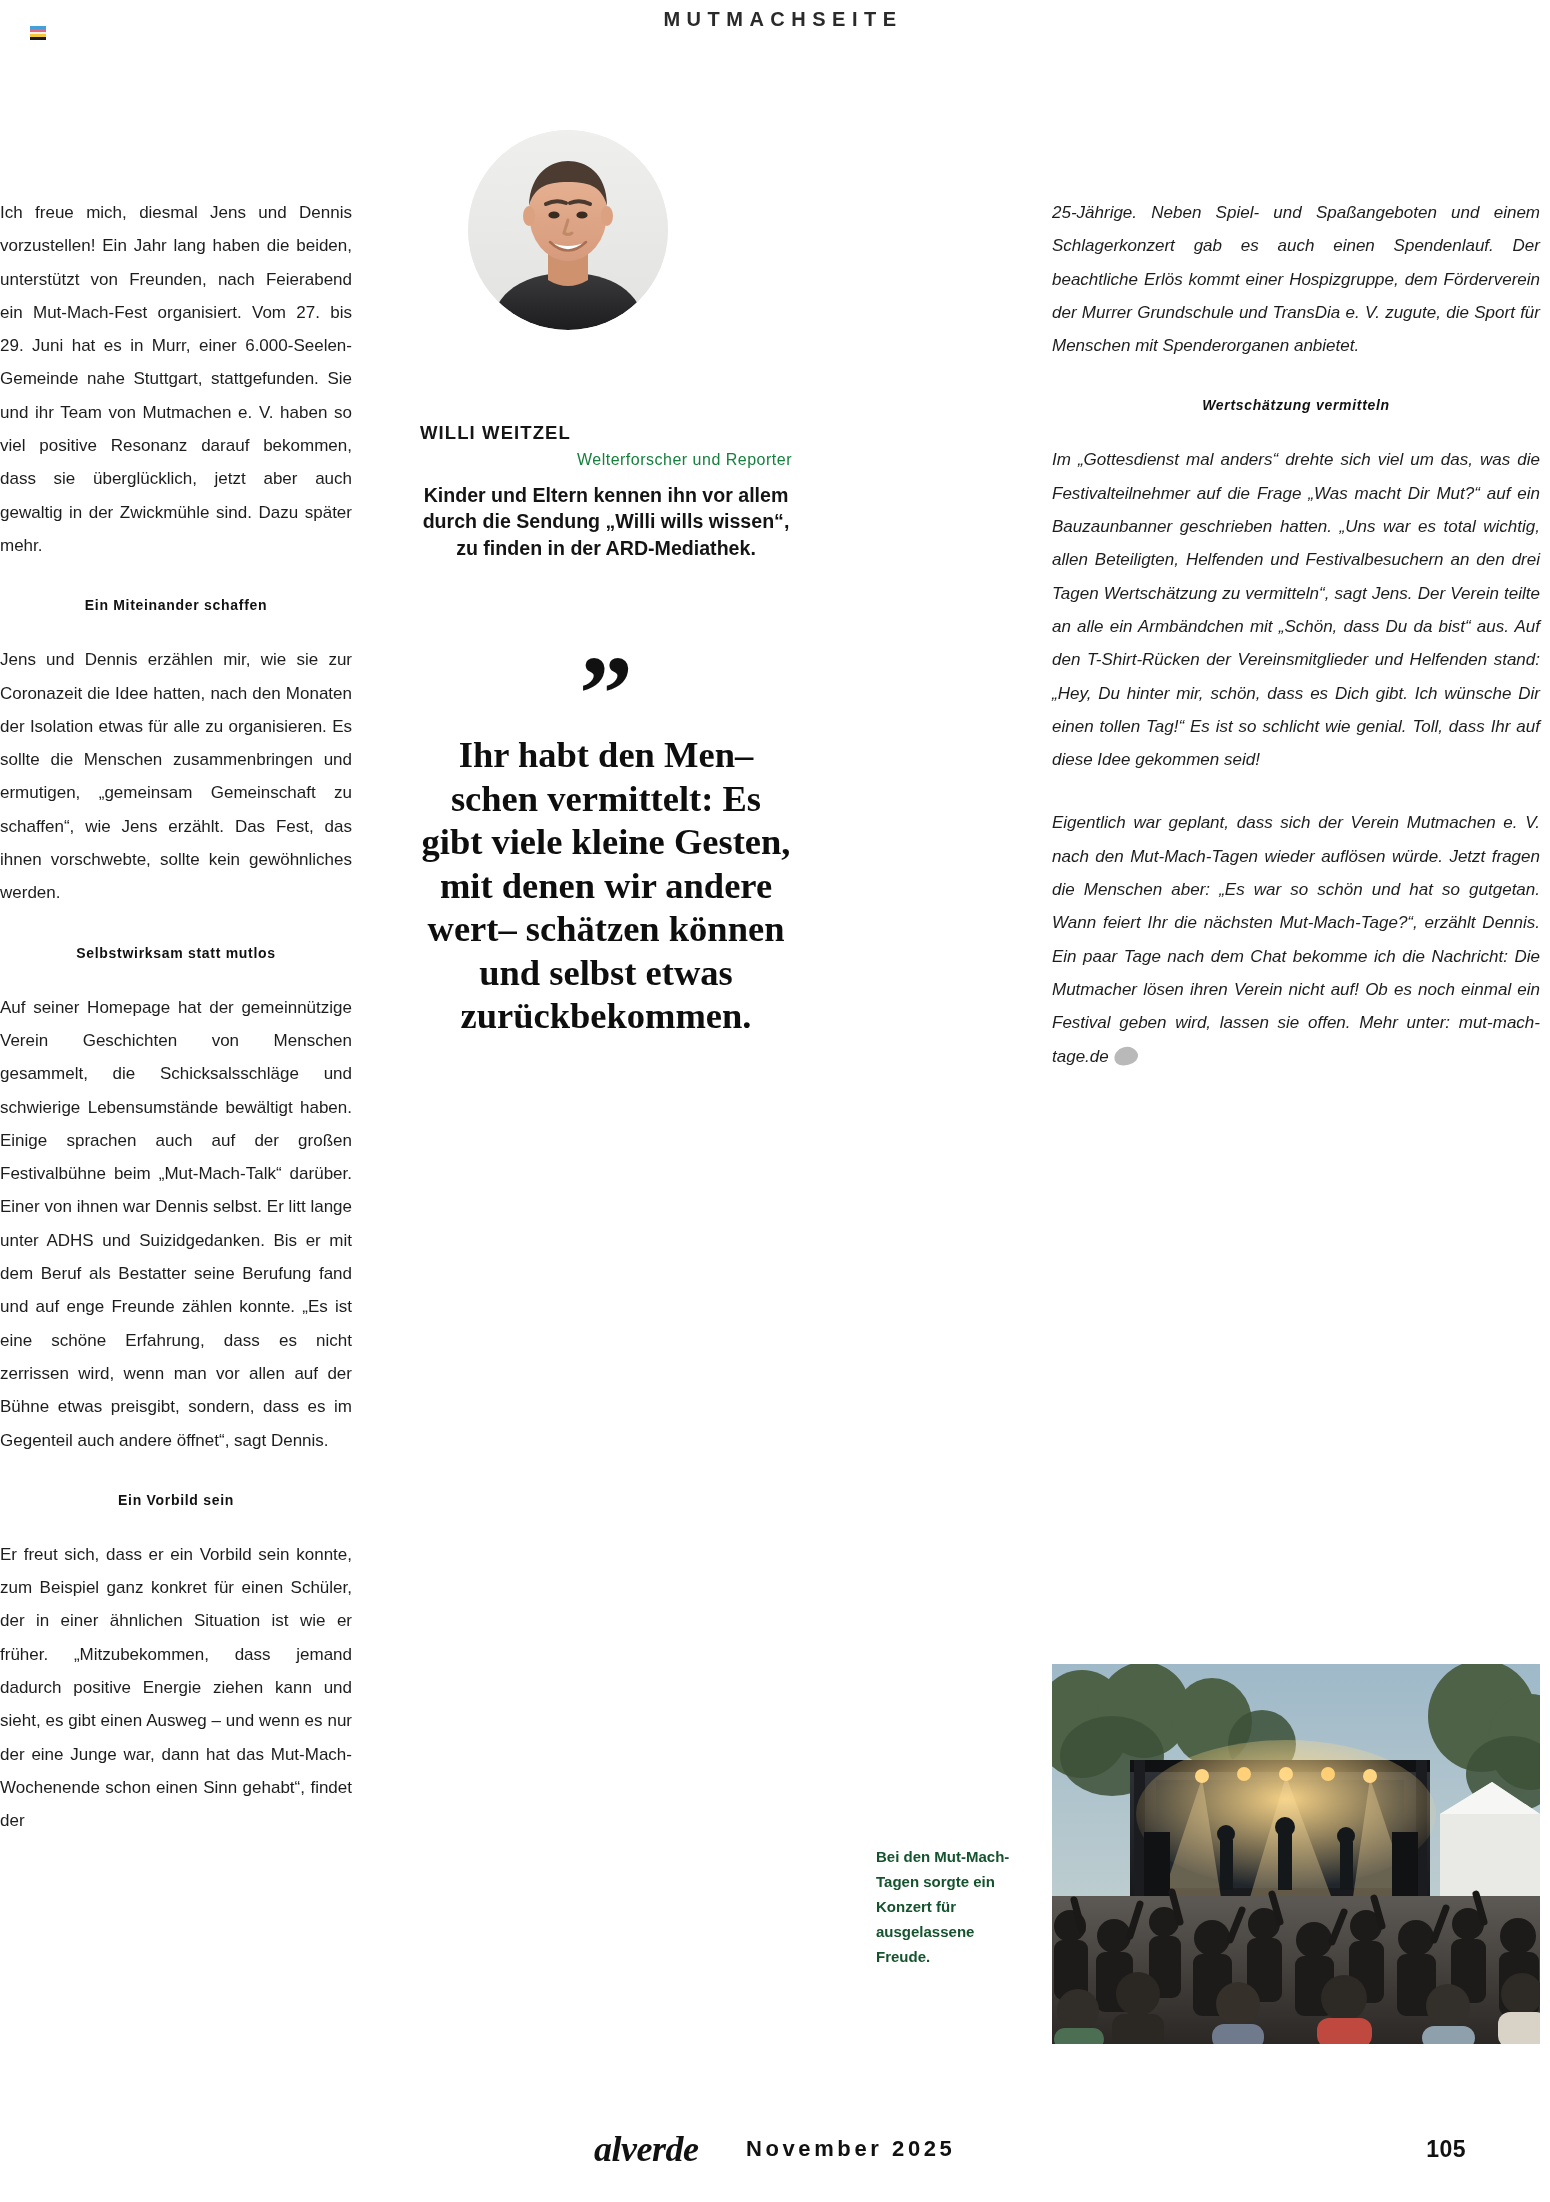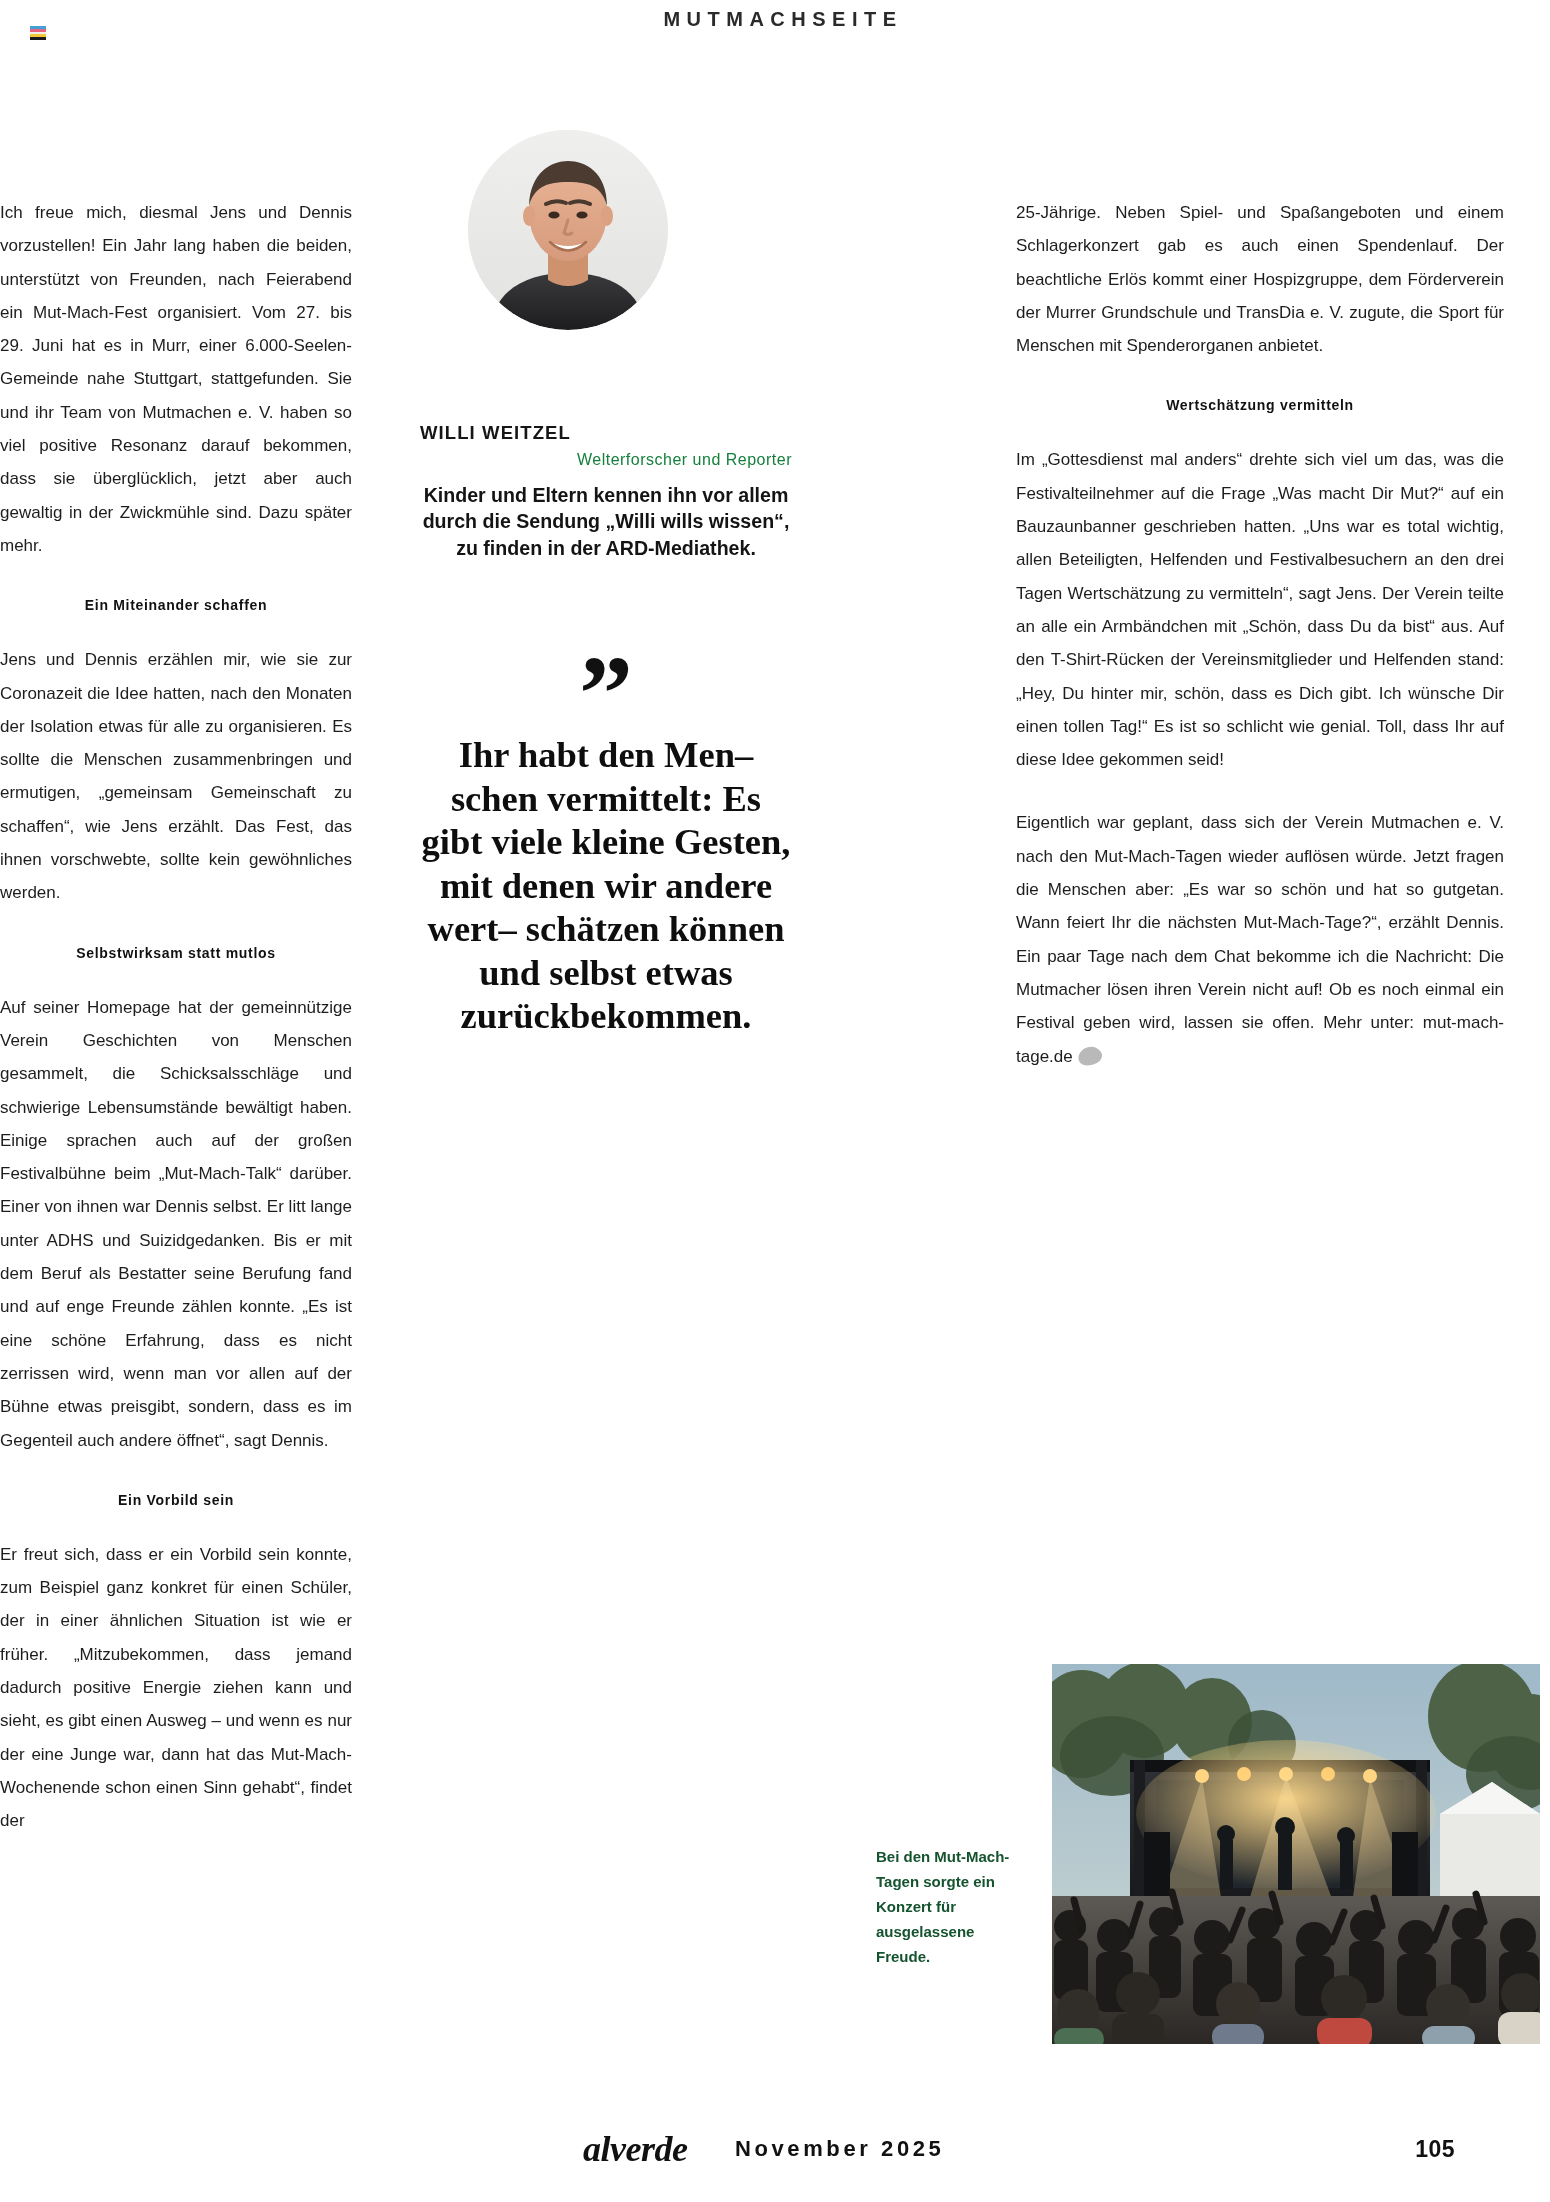--- a/index.html
+++ b/index.html
@@ -55,21 +55,21 @@
     left: 0;
     width: 1550px;
   }
 
   .col {
     position: absolute;
     top: 0;
   }
   .col-left  { left: 0px;    width: 352px; }
   .col-mid   { left: 420px;  width: 372px; }
-  .col-right { left: 1016px; width: 488px; }
+  .col-right { left: 1052px; width: 488px; font-style: italic; }
 
   
   .body-text {
     font-size: 17px;
     line-height: 33.3px;
     text-align: justify;
     text-justify: inter-word;
     color: #1d1d1d;
     hyphens: manual;
   }
@@ -185,21 +185,21 @@
     background: #b9b9b9;
     border-radius: 60% 60% 55% 55% / 70% 70% 50% 50%;
     transform: rotate(-14deg);
     vertical-align: -3px;
     margin-left: 5px;
   }
 
   
   .footer {
     position: absolute;
-    left: 5px;
+    left: 16px;
     top: 2122px;
     width: 1472px;
     height: 60px;
     padding-left: 28px;
   }
   .brand {
     position: absolute;
     left: 578px;
     top: 6px;
     font-family: "Liberation Serif", serif;

